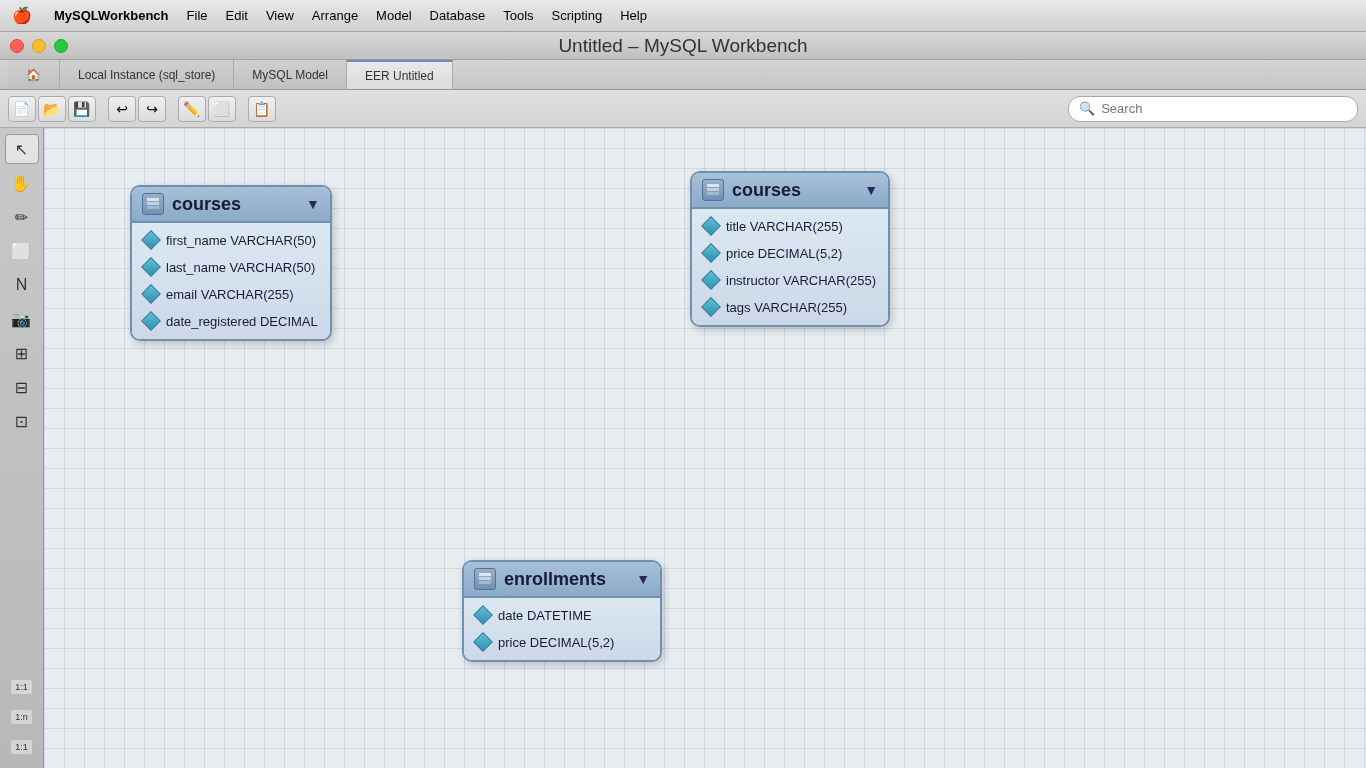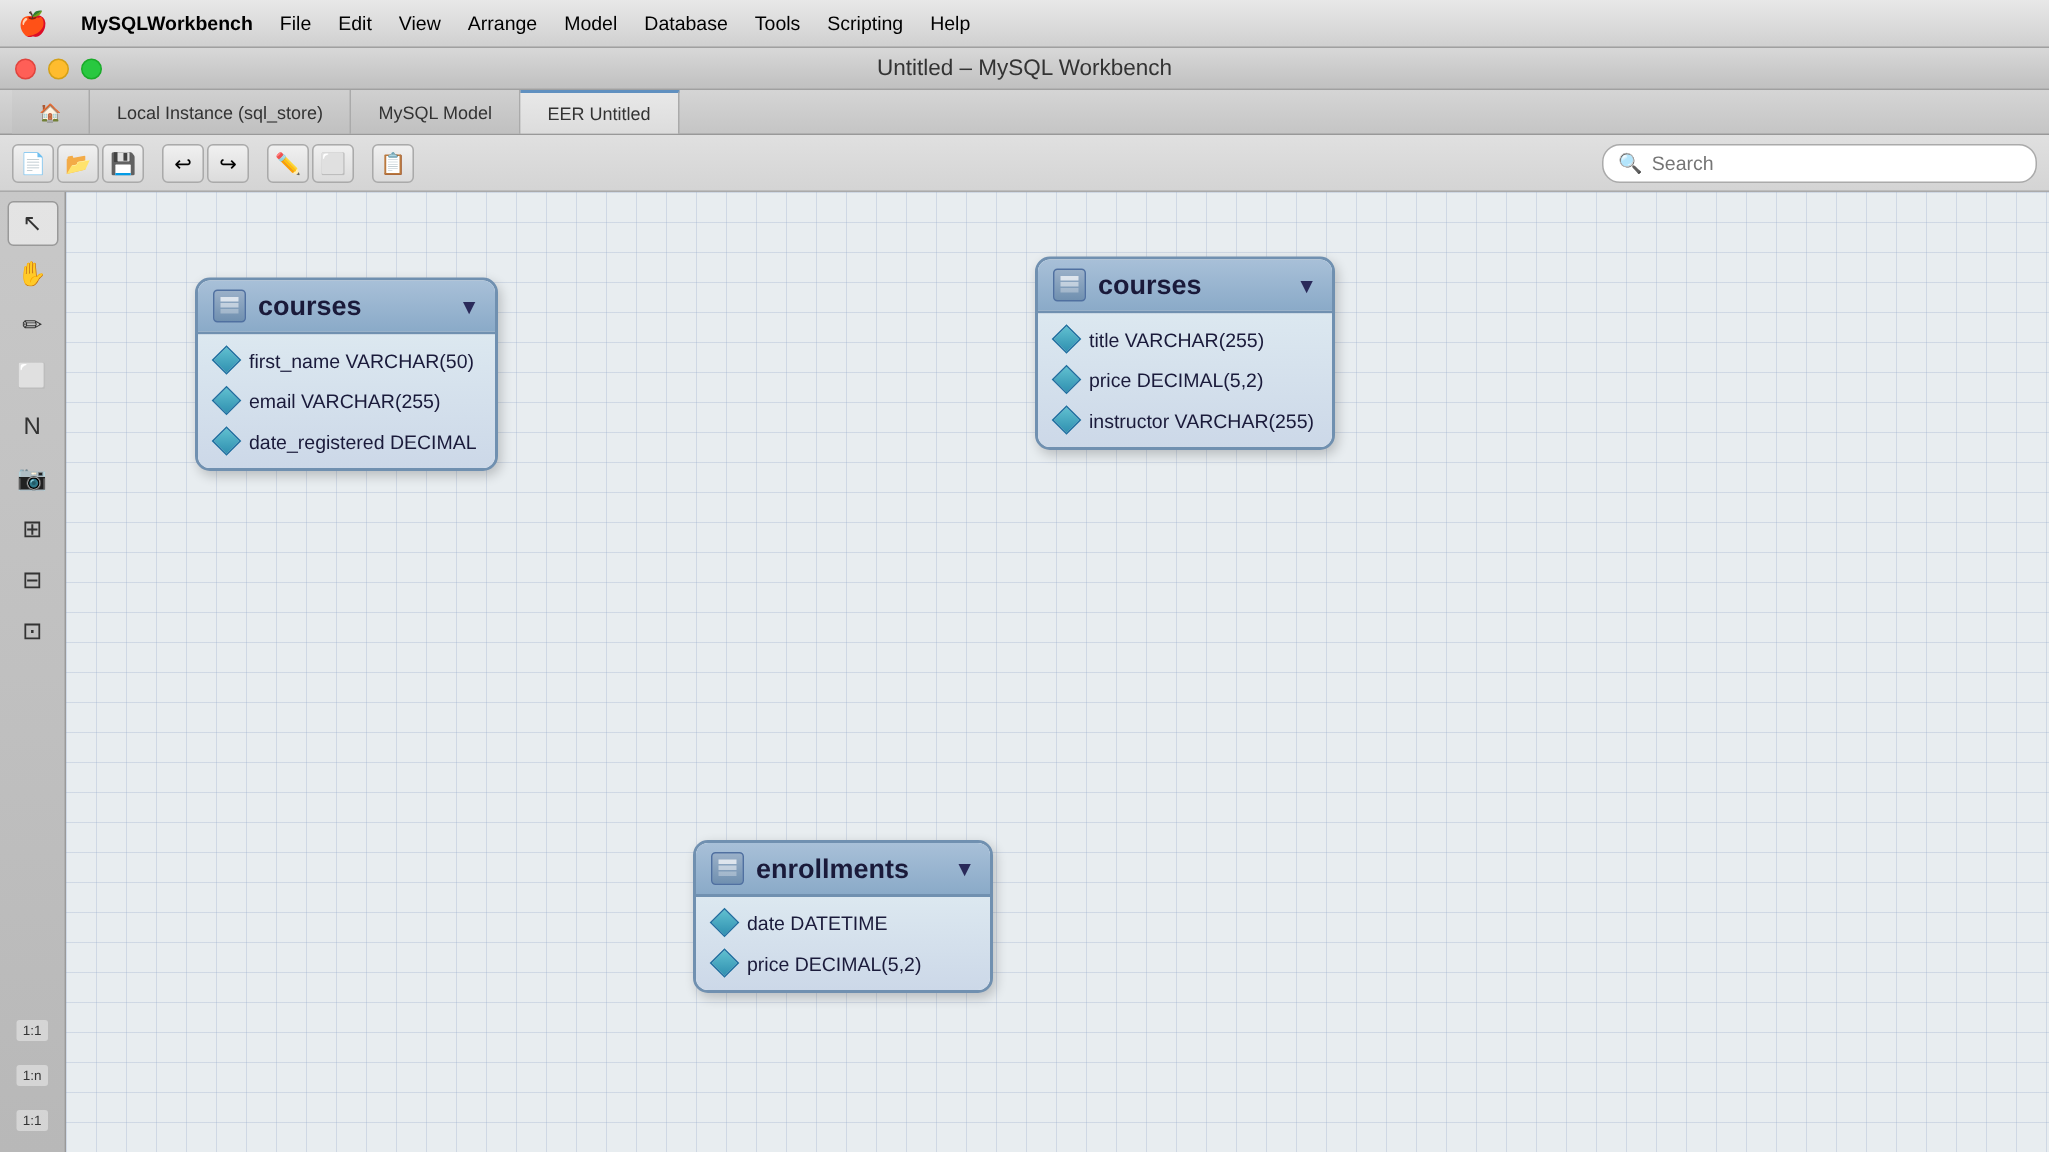--- a/index.html
+++ b/index.html
@@ -21,21 +21,21 @@
       display: flex; align-items: center; justify-content: center;
       background: linear-gradient(to bottom, #d8d8d8, #c0c0c0);
       height: 28px; position: relative;
       border-bottom: 1px solid #a0a0a0;
     }
     .window-controls { position: absolute; left: 10px; display: flex; gap: 8px; align-items: center; }
     .wc { width: 14px; height: 14px; border-radius: 50%; cursor: pointer; }
     .wc-red { background: #ff5f57; border: 1px solid #e0443e; }
     .wc-yellow { background: #febc2e; border: 1px solid #d4a017; }
     .wc-green { background: #28c840; border: 1px solid #1aab29; }
-    .title-text { font-size: 15px; color: #333; font-weight: 500; }
+    .title-text { font-size: 19px; color: #333; font-weight: 500; }
 
     
     .tab-bar {
       display: flex; align-items: stretch;
       background: linear-gradient(to bottom, #d5d5d5, #c5c5c5);
       height: 30px; padding-left: 8px;
       border-bottom: 1px solid #999;
     }
     .home-tab {
       display: flex; align-items: center; padding: 0 12px;
@@ -247,20 +247,24 @@
           <span class="db-table-name">courses</span>
           <span class="db-table-arrow">▼</span>
         </div>
         <div class="db-table-body">
           <div class="db-field">
             <div class="field-icon"></div>
             <span class="field-text">first_name VARCHAR(50)</span>
           </div>
           <div class="db-field">
             <div class="field-icon"></div>
+            <span class="field-text">last_name VARCHAR(50)</span>
+          </div>
+          <div class="db-field">
+            <div class="field-icon"></div>
             <span class="field-text">email VARCHAR(255)</span>
           </div>
           <div class="db-field">
             <div class="field-icon"></div>
             <span class="field-text">date_registered DECIMAL</span>
           </div>
         </div>
       </div>
       <div class="db-table" style="left: 646px; top: 43px;">
         <div class="db-table-header">
@@ -280,20 +284,24 @@
             <span class="field-text">title VARCHAR(255)</span>
           </div>
           <div class="db-field">
             <div class="field-icon"></div>
             <span class="field-text">price DECIMAL(5,2)</span>
           </div>
           <div class="db-field">
             <div class="field-icon"></div>
             <span class="field-text">instructor VARCHAR(255)</span>
           </div>
+          <div class="db-field">
+            <div class="field-icon"></div>
+            <span class="field-text">tags VARCHAR(255)</span>
+          </div>
         </div>
       </div>
       <div class="db-table" style="left: 418px; top: 432px;">
         <div class="db-table-header">
           <div class="db-table-icon">
             <svg width="14" height="14" viewBox="0 0 14 14">
               <rect x="1" y="1" width="12" height="3" fill="white" opacity="0.7"></rect>
               <rect x="1" y="5" width="12" height="3" fill="white" opacity="0.5"></rect>
               <rect x="1" y="9" width="12" height="3" fill="white" opacity="0.3"></rect>
             </svg>

